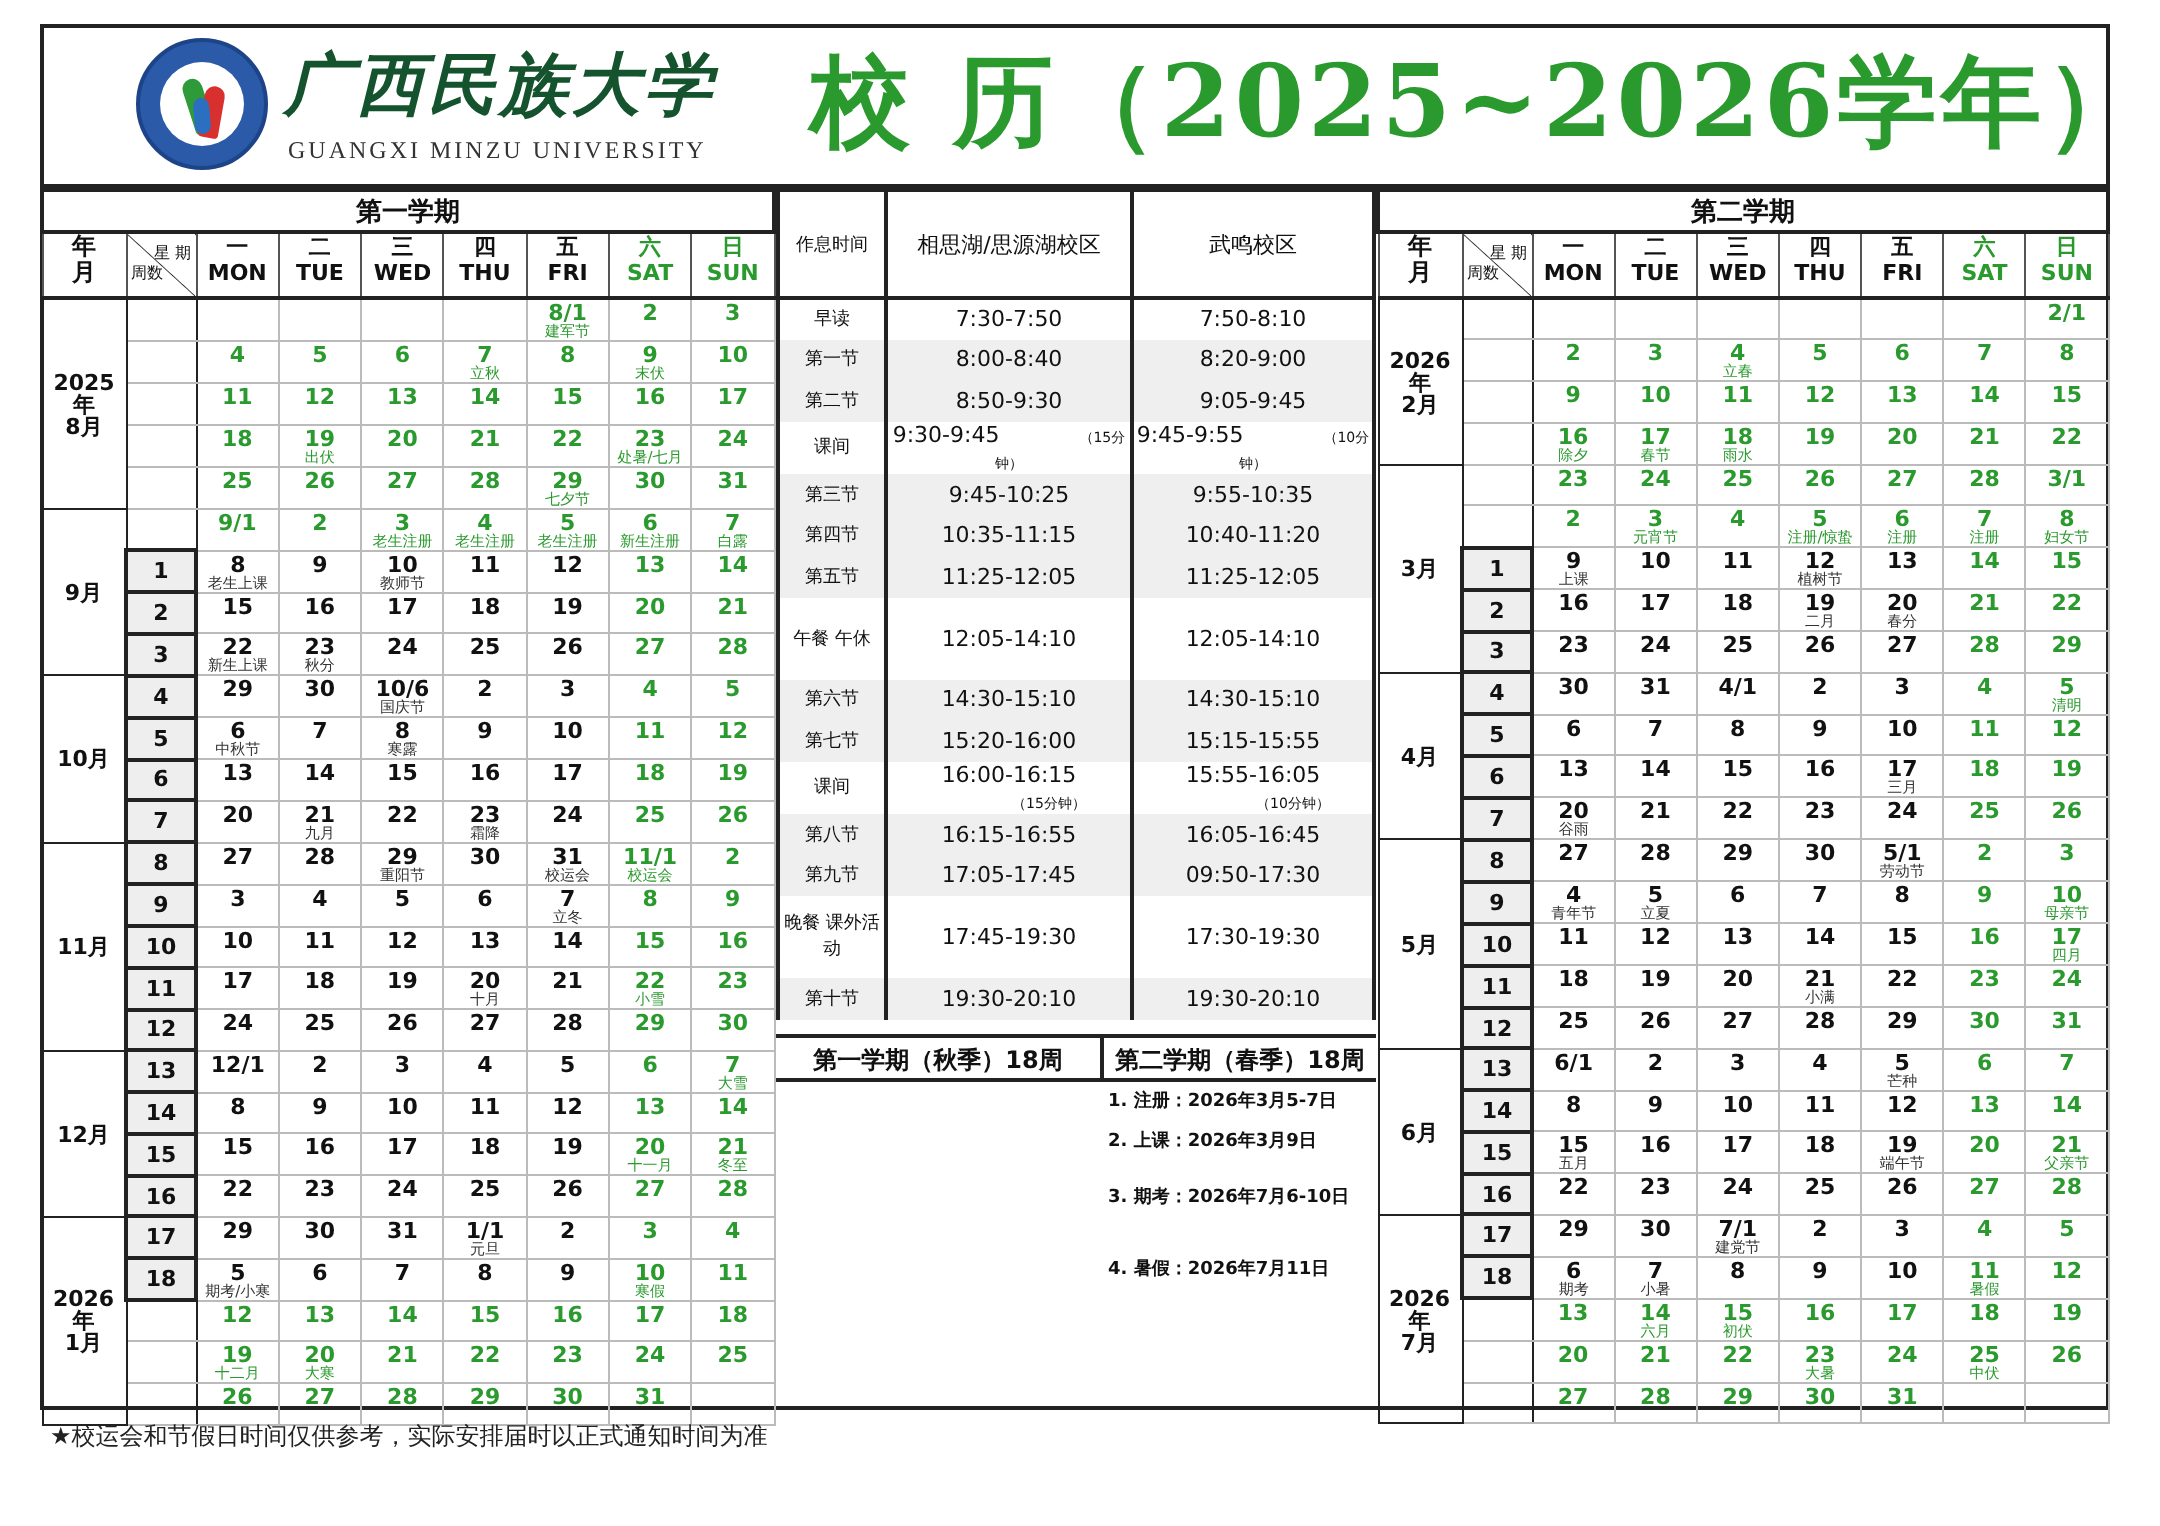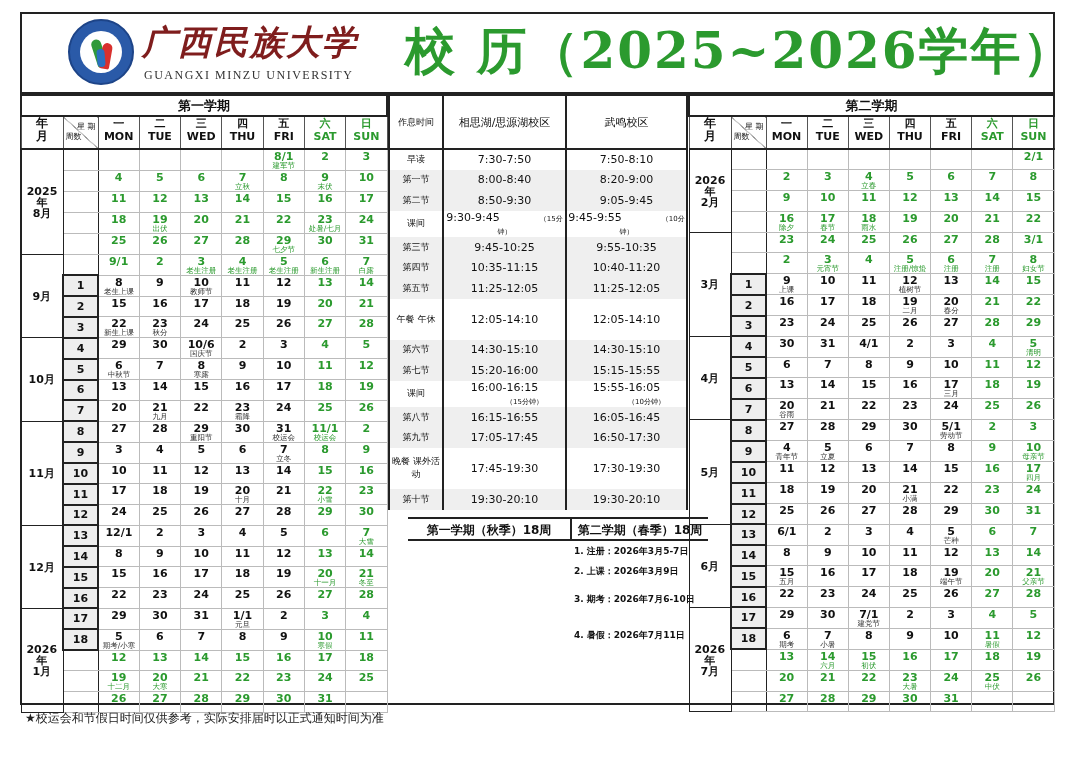--- a/index.html
+++ b/index.html
@@ -4,21 +4,21 @@
 <style>
   * { box-sizing: border-box; margin: 0; padding: 0; }
   body { width: 1080px; height: 763px; background: #fff; font-family: "DejaVu Sans", "Liberation Sans", sans-serif; position: relative; overflow: hidden; color: #111; }
   .frame { position: absolute; left: 20px; top: 12px; width: 1035px; height: 693px; border: 2px solid #222; }
   .header { position: absolute; left: 20px; top: 12px; width: 1035px; height: 82px; border-bottom: 2px solid #222; }
   .logo-circle { position: absolute; left: 48px; top: 7px; width: 66px; height: 66px; border-radius: 50%; background: #2a5aa8; border: 2px solid #1d4488; }
   .logo-inner { position: absolute; left: 10px; top: 10px; width: 42px; height: 42px; border-radius: 50%; background: #fff; }
   .logo-flame1 { position: absolute; left: 14px; top: 8px; width: 10px; height: 28px; border-radius: 10px 10px 4px 4px; background: #2f9a3a; transform: rotate(-18deg); }
   .logo-flame2 { position: absolute; left: 21px; top: 12px; width: 10px; height: 26px; border-radius: 10px 10px 4px 4px; background: #d8302e; transform: rotate(10deg); }
   .logo-flame3 { position: absolute; left: 17px; top: 18px; width: 8px; height: 18px; border-radius: 8px; background: #2a6fc0; transform: rotate(-5deg); }
-  .logo-cn { position: absolute; left: 122px; top: 8px; font-family: "DejaVu Serif", serif; font-size: 34px; font-weight: bold; letter-spacing: 2px; color: #7f1d1d; font-style: italic; }
+  .logo-cn { position: absolute; left: 122px; top: 8px; font-family: "DejaVu Serif", serif; font-size: 34px; font-weight: bold; letter-spacing: 2px; color: #14532d; font-style: italic; }
   .logo-en { position: absolute; left: 124px; top: 56px; font-family: "Liberation Serif", serif; font-size: 12px; letter-spacing: 1.5px; color: #333; }
   .main-title { position: absolute; left: 385px; top: 6px; font-family: "DejaVu Serif", serif; font-weight: bold; font-size: 50px; color: #2b9a2e; white-space: nowrap; letter-spacing: 2px; }
 
   .term { position: absolute; top: 94px; }
   .term-left { left: 20px; width: 368px; }
   .term-right { left: 688px; width: 367px; }
   table.cal { border-collapse: collapse; width: 100%; table-layout: fixed; }
   table.cal td, table.cal th { border: 1px solid #bbb; text-align: center; vertical-align: top; }
   .term-title { height: 21px; font-weight: bold; font-size: 13px; border: 2px solid #222 !important; vertical-align: middle !important; }
   .dayhead th { height: 33px; font-size: 11px; font-weight: bold; vertical-align: middle; border: 2px solid #222 !important; border-left: 1px solid #555 !important; border-right: 1px solid #555 !important; line-height: 13px; }
@@ -38,21 +38,21 @@
 
   .mid { position: absolute; left: 388px; top: 94px; width: 300px; }
   table.sched { border-collapse: collapse; width: 100%; table-layout: fixed; }
   table.sched td { font-size: 11px; font-weight: normal; text-align: center; vertical-align: middle; border-left: 2px solid #222; border-right: 2px solid #222; }
   table.sched tr.hd td { height: 54px; border-top: 2px solid #222; border-bottom: 2px solid #222; font-size: 11px; }
   table.sched tr.hd td:first-child { font-size: 9px; }
   table.sched tr.r td { height: 20.6px; }
   table.sched tr.alt td { background: #efefef; }
   table.sched tr.r td:first-child { font-size: 9px; }
   .small { font-size: 7px; margin-left: 40px; }
-  .mid-notes { position: absolute; left: 408px; top: 517px; width: 300px; height: 224px; border-top: 2px solid #222; }
+  .mid-notes { position: absolute; left: 388px; top: 517px; width: 300px; height: 224px; border-top: 2px solid #222; }
   .nt-head { position: absolute; top: 0; height: 22px; font-size: 12px; font-weight: bold; text-align: center; line-height: 22px; border-bottom: 2px solid #222; }
   .nt-col { position: absolute; top: 22px; font-size: 9px; font-weight: bold; line-height: 12px; padding: 4px 2px; }
   .nt-col p { white-space: nowrap; }
   .footer { position: absolute; left: 25px; top: 710px; font-size: 12px; color: #222; }
 </style>
 </head>
 <body>
 
 <div class="frame"></div>
 
@@ -448,21 +448,21 @@
           <td><span>15:55-16:05</span><span class="small">（10分钟）</span></td>
         </tr>
         <tr class="r alt">
           <td style="white-space:pre-line;">第八节</td>
           <td><span>16:15-16:55</span></td>
           <td><span>16:05-16:45</span></td>
         </tr>
         <tr class="r alt">
           <td style="white-space:pre-line;">第九节</td>
           <td><span>17:05-17:45</span></td>
-          <td><span>16:50-17:30</span></td>
+          <td><span>09:50-17:30</span></td>
         </tr>
         <tr class="r">
           <td style="height:41px">晚餐
 课外活动</td>
           <td style="height:41px"><span>17:45-19:30</span></td>
           <td style="height:41px"><span>17:30-19:30</span></td>
         </tr>
         <tr class="r alt">
           <td style="white-space:pre-line;">第十节</td>
           <td><span>19:30-20:10</span></td>

